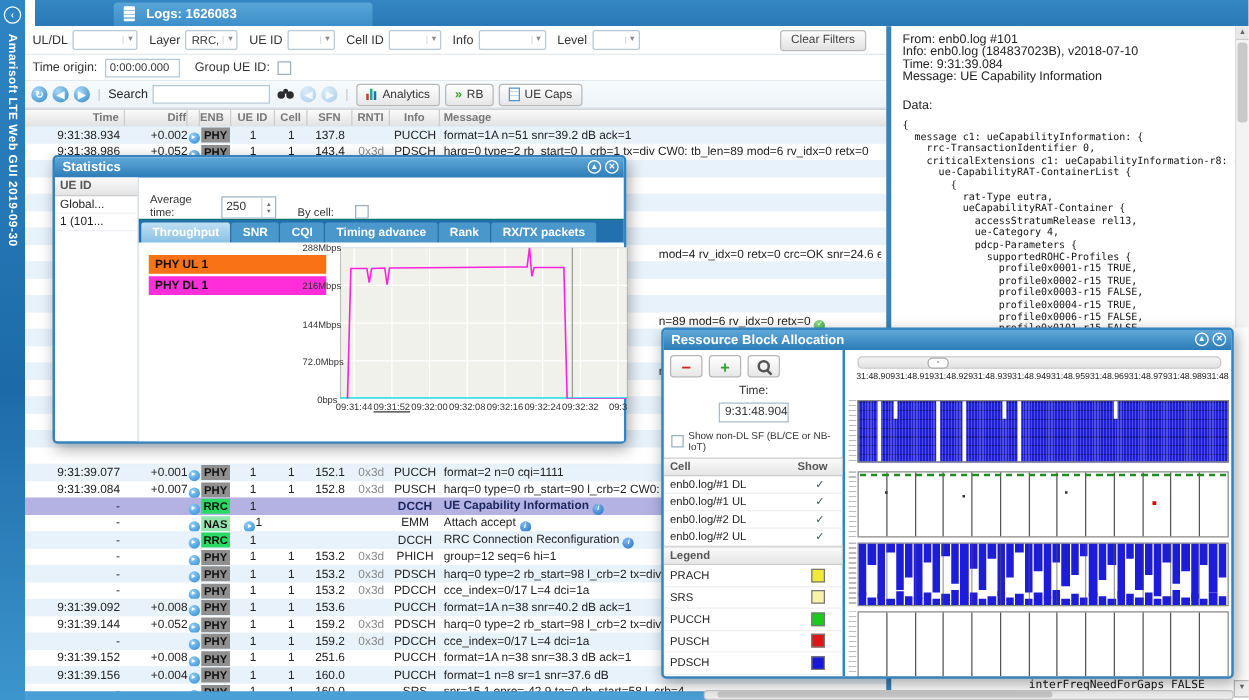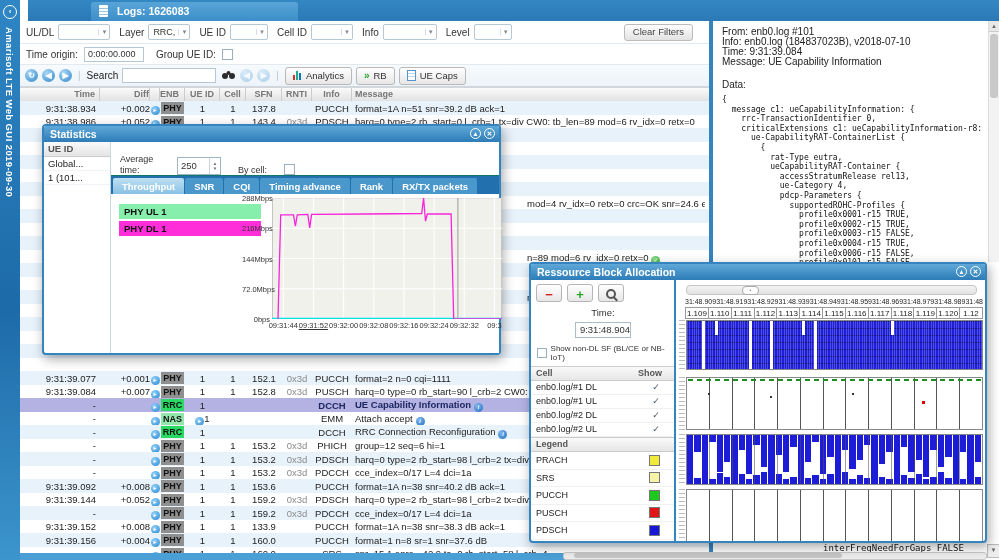--- a/index.html
+++ b/index.html
@@ -689,21 +689,21 @@
         </div>
         <div class="lrow" style="top: 498.5px;">
           <div class="c-time">9:31:39.152</div>
           <div class="c-diff">+0.008</div>
           <div class="c-ico"><span class="diff-ic">▸</span></div>
           <div>
             <div class="chip phy">PHY</div>
           </div>
           <div class="c-ue">1</div>
           <div class="c-cell">1</div>
-          <div class="c-sfn">133.9</div>
+          <div class="c-sfn">251.6</div>
           <div class="c-rnti rnti"></div>
           <div class="c-info">PUCCH</div>
           <div class="c-msg">format=1A n=38 snr=38.3 dB ack=1</div>
         </div>
         <div class="lrow alt" style="top: 512px;">
           <div class="c-time">9:31:39.156</div>
           <div class="c-diff">+0.004</div>
           <div class="c-ico"><span class="diff-ic">▸</span></div>
           <div>
             <div class="chip phy">PHY</div>
@@ -783,21 +783,21 @@
       <div class="stats-tabs" id="stats-tabs">
           <div class="stab active">Throughput</div>
           <div class="stab">SNR</div>
           <div class="stab">CQI</div>
           <div class="stab">Timing advance</div>
           <div class="stab">Rank</div>
           <div class="stab">RX/TX packets</div>
         </div>
       <div class="stats-content">
         <div id="stats-legend">
-            <div class="leg-item" style="top: 10px; background: #86efac;">PHY UL 1</div>
+            <div class="leg-item" style="top: 10px; background: #f97316;">PHY UL 1</div>
             <div class="leg-item" style="top: 27px; background: rgb(255, 46, 216);">PHY DL 1</div>
           </div>
         <div class="chart-wrap" id="chart-wrap">
             <svg width="230" height="121" style="position: absolute; left: 30px; top: 3px;">
               <rect x="0" y="0" width="230" height="121" fill="#f1f1ec" stroke="#999"></rect>
               <line x1="11.311475409836065" x2="11.311475409836065" y1="0" y2="121" stroke="#ffffff"></line>
               <line x1="41.47540983606557" x2="41.47540983606557" y1="0" y2="121" stroke="#ffffff"></line>
               <line x1="71.63934426229508" x2="71.63934426229508" y1="0" y2="121" stroke="#ffffff"></line>
               <line x1="101.80327868852459" x2="101.80327868852459" y1="0" y2="121" stroke="#ffffff"></line>
               <line x1="131.9672131147541" x2="131.9672131147541" y1="0" y2="121" stroke="#ffffff"></line>
@@ -915,35 +915,20 @@
           <span>31:48.919</span>
           <span>31:48.929</span>
           <span>31:48.939</span>
           <span>31:48.949</span>
           <span>31:48.959</span>
           <span>31:48.969</span>
           <span>31:48.979</span>
           <span>31:48.989</span>
           <span>31:48.999</span>
         </div>
-      <div class="flabels" id="rb-flabels">
-          <div class="fl">1.109</div>
-          <div class="fl">1.110</div>
-          <div class="fl">1.111</div>
-          <div class="fl">1.112</div>
-          <div class="fl">1.113</div>
-          <div class="fl">1.114</div>
-          <div class="fl">1.115</div>
-          <div class="fl">1.116</div>
-          <div class="fl">1.117</div>
-          <div class="fl">1.118</div>
-          <div class="fl">1.119</div>
-          <div class="fl">1.120</div>
-          <div class="fl">1.12</div>
-        </div>
       <div class="band" id="band1" style="top:40px;height:50px">
           <div class="ruler"></div>
           <div class="bplot b-dl">
             <div class="lines"></div>
             <div class="gap" style="left: 5%; height: 100%;"></div>
             <div class="gap" style="left: 9.5%; height: 30%;"></div>
             <div class="gap" style="left: 21%; height: 100%;"></div>
             <div class="gap" style="left: 28%; height: 100%;"></div>
             <div class="gap" style="left: 39%; height: 30%;"></div>
             <div class="gap" style="left: 43%; height: 100%;"></div>

